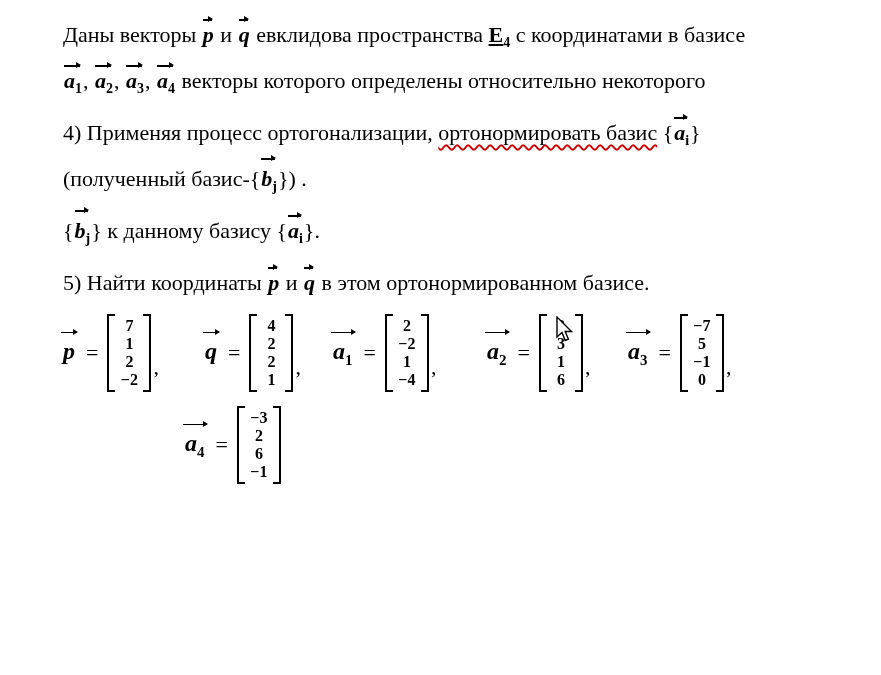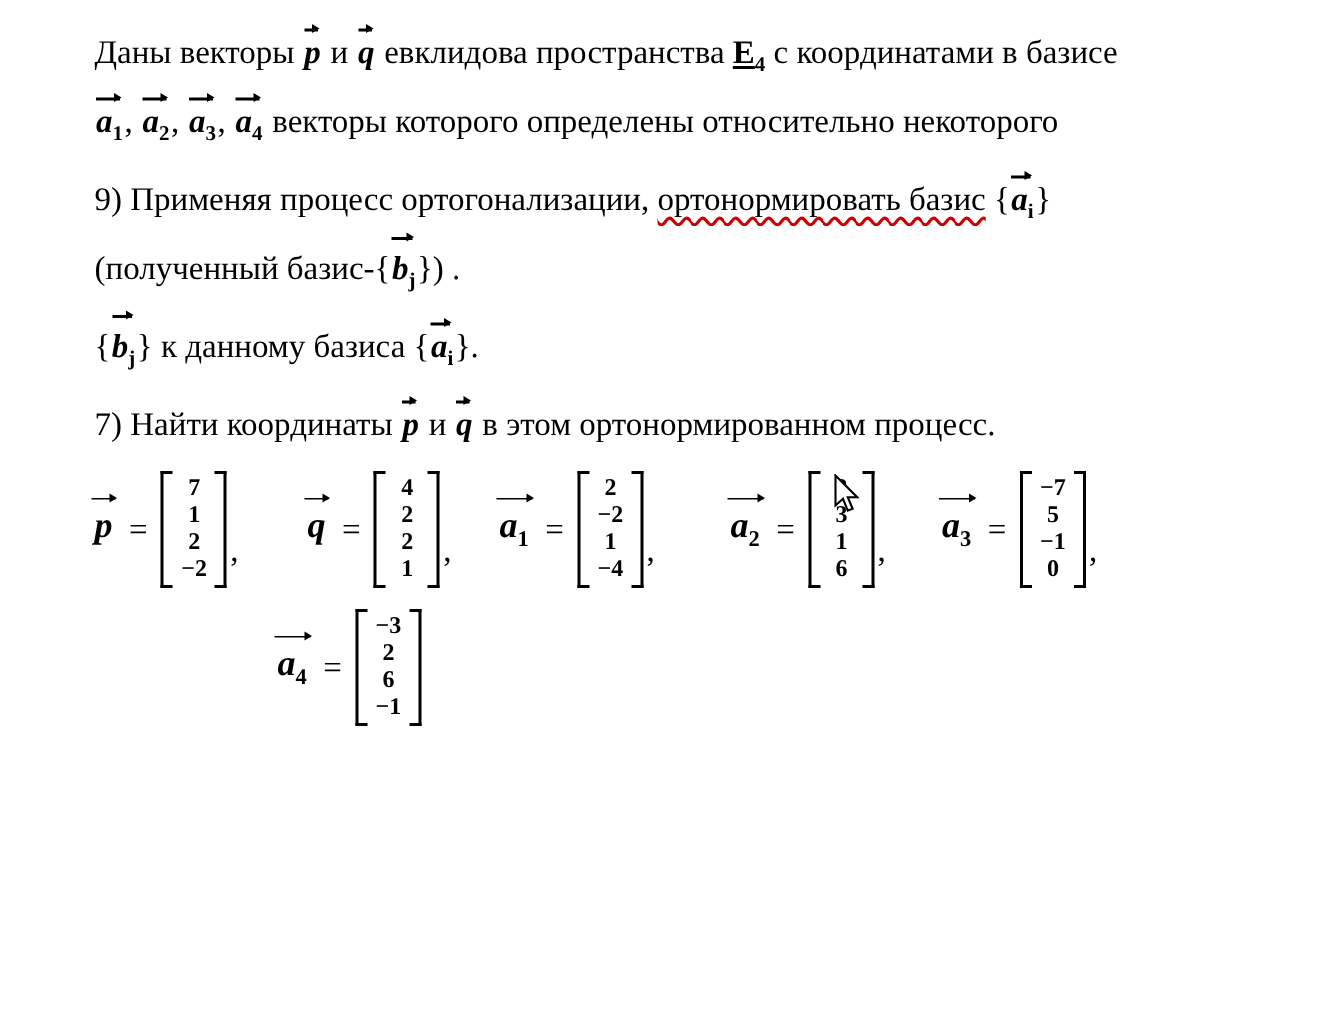--- a/index.html
+++ b/index.html
@@ -54,36 +54,36 @@
     <div class="line">
       <span>Даны векторы </span><span class="ivec"><span class="arr"></span><span>p</span></span><span> и </span><span class="ivec"><span class="arr"></span><span>q</span></span><span> евклидова пространства </span><span class="b"><span>E</span><span class="sub">4</span></span><span> с координатами в базисе</span>
     </div>
     <div class="line">
       <span class="ivec"><span class="arr"></span><span>a</span><span class="sub">1</span></span><span>, </span><span class="ivec"><span class="arr"></span><span>a</span><span class="sub">2</span></span><span>, </span><span class="ivec"><span class="arr"></span><span>a</span><span class="sub">3</span></span><span>, </span><span class="ivec"><span class="arr"></span><span>a</span><span class="sub">4</span></span><span> векторы которого определены относительно некоторого</span>
     </div>
   </div>
 
   <div class="para">
     <div class="line">
-      <span>9) Применяя процесс ортогонализации, </span><span class="wavy">ортонормировать базис</span><span> {</span><span class="ivec"><span class="arr"></span><span>a</span><span class="sub">i</span></span><span>}</span>
+      <span>4) Применяя процесс ортогонализации, </span><span class="wavy">ортонормировать базис</span><span> {</span><span class="ivec"><span class="arr"></span><span>a</span><span class="sub">i</span></span><span>}</span>
     </div>
     <div class="line">
       <span>(полученный базис-{</span><span class="ivec tall"><span class="arr"></span><span>b</span><span class="sub">j</span></span><span>}) .</span>
     </div>
   </div>
 
   <div class="para">
     <div class="line">
-      <span>{</span><span class="ivec tall"><span class="arr"></span><span>b</span><span class="sub">j</span></span><span>} к данному базиса {</span><span class="ivec"><span class="arr"></span><span>a</span><span class="sub">i</span></span><span>}.</span>
+      <span>{</span><span class="ivec tall"><span class="arr"></span><span>b</span><span class="sub">j</span></span><span>} к данному базису {</span><span class="ivec"><span class="arr"></span><span>a</span><span class="sub">i</span></span><span>}.</span>
     </div>
   </div>
 
   <div class="para">
     <div class="line">
-      <span>7) Найти координаты </span><span class="ivec"><span class="arr"></span><span>p</span></span><span> и </span><span class="ivec"><span class="arr"></span><span>q</span></span><span> в этом ортонормированном процесс.</span>
+      <span>5) Найти координаты </span><span class="ivec"><span class="arr"></span><span>p</span></span><span> и </span><span class="ivec"><span class="arr"></span><span>q</span></span><span> в этом ортонормированном базисе.</span>
     </div>
   </div>
 
 
 
   <div class="vectors">
 
     <div class="vgroup" style="left:-2px;top:0;">
       <span class="vname"><span class="arr"></span><span>p</span><span class="sub"></span></span>
       <span class="eq">=</span>

